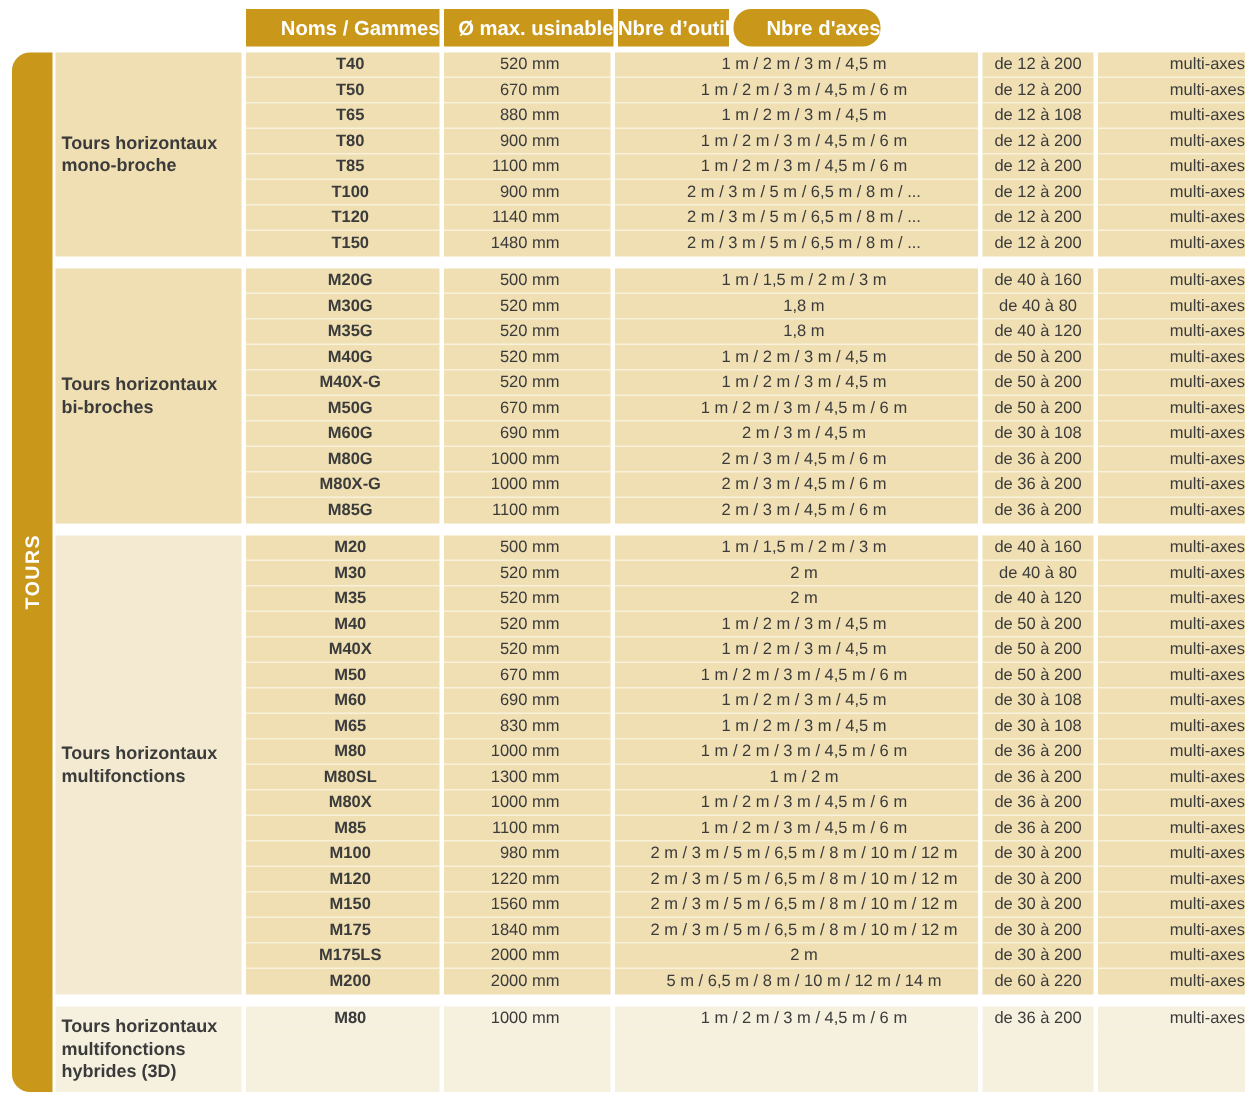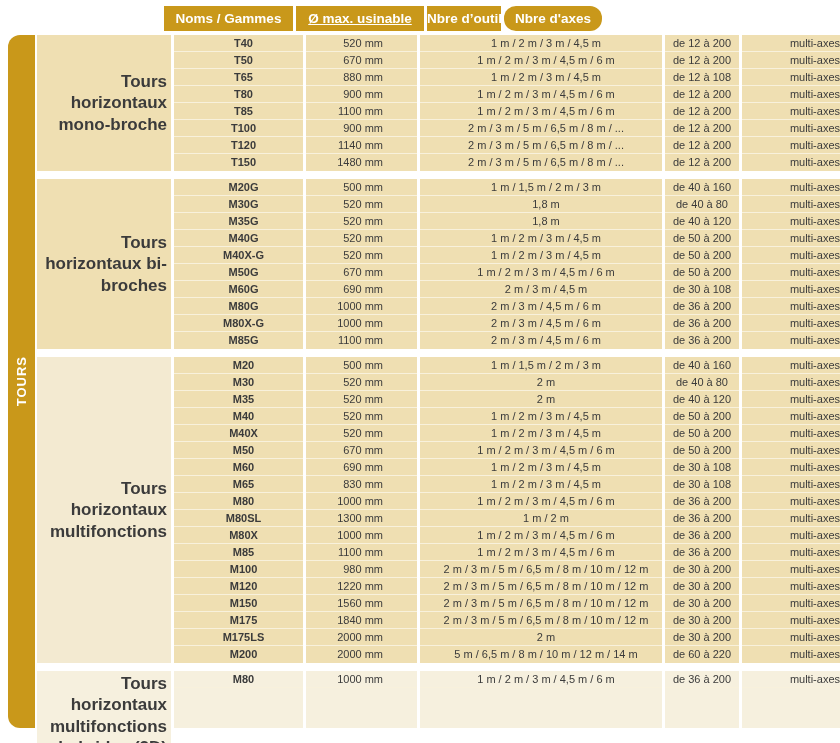--- a/index.html
+++ b/index.html
@@ -33,26 +33,26 @@
     display: flex;
     column-gap: 3px;
   }
   .header-cell {
     background: var(--gold);
     color: #ffffff;
     font-weight: bold;
     font-size: 13.5px;
     height: 25px;
     line-height: 25px;
-    text-align: center;
+    text-align: right;
     white-space: nowrap;
     overflow: hidden;
   }
   .w-name  { width: 129px; }
-  .w-diam  { width: 128px; text-decoration: underline; }
+  .w-diam  { width: 113px; }
   .w-len   { width: 242px; }
   .w-tools { width: 74px;  }
   .w-axes  { width: 98px; border-radius: 12px;  }
 
   
   .body-wrap {
     position: absolute;
     left: 8px;
     top: 35px;
     display: flex;
@@ -83,29 +83,29 @@
     display: flex;
     flex-direction: column;
   }
   .section {
     display: flex;
     margin-bottom: 8px;
   }
   .section:last-child { margin-bottom: 10px; border-radius: 20px; }
 
   .group-cell {
-    width: 134px;
+    width: 124px;
     margin-right: 3px;
     background: var(--row-tan);
     display: flex;
     align-items: center;
     justify-content: center;
-    text-align: right;
+    text-align: left;
     font-weight: bold;
-    font-size: 17px;
+    font-size: 12px;
     line-height: 1.25;
     padding: 2px 4px;
     flex: 0 0 auto;
   }
   .group-cell.light { background: var(--group-light); }
   .group-cell.lighter { background: var(--row-light); }
 
   .rows { display: flex; flex-direction: column; }
   .row  { display: flex; column-gap: 3px; height: 17px; }
   .cell {

